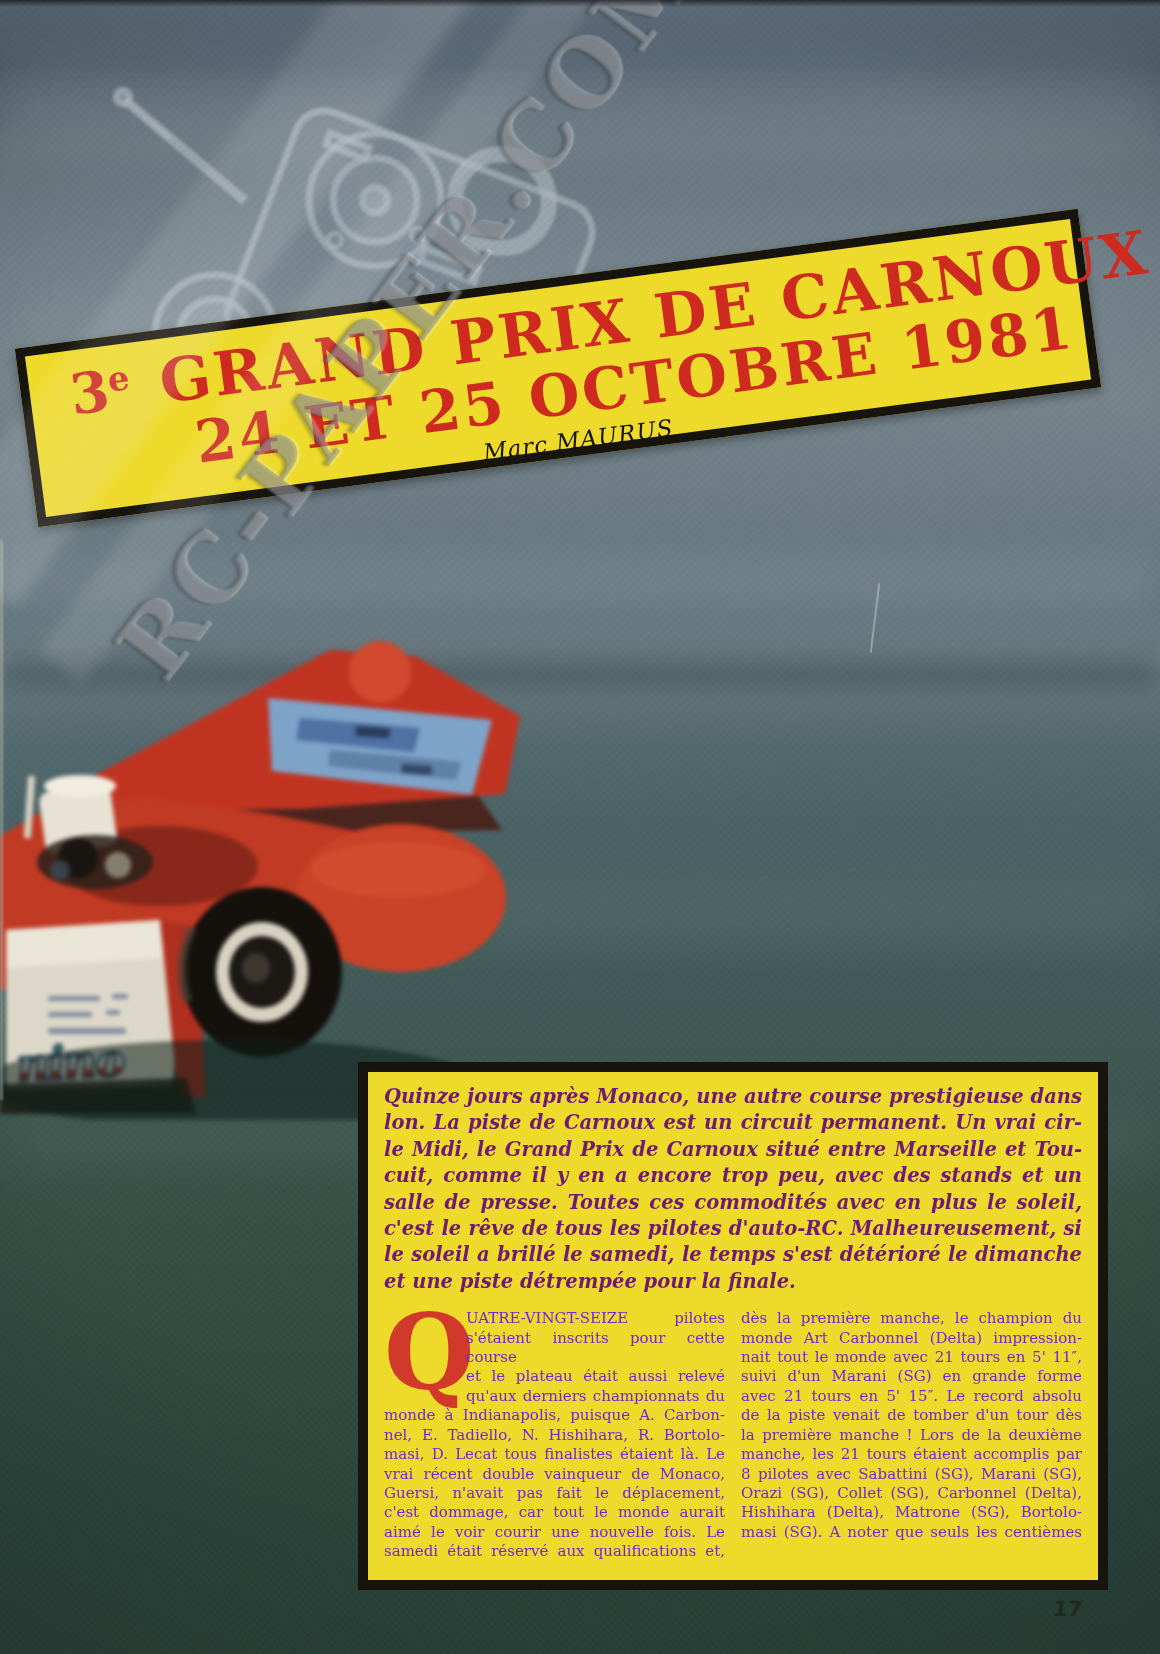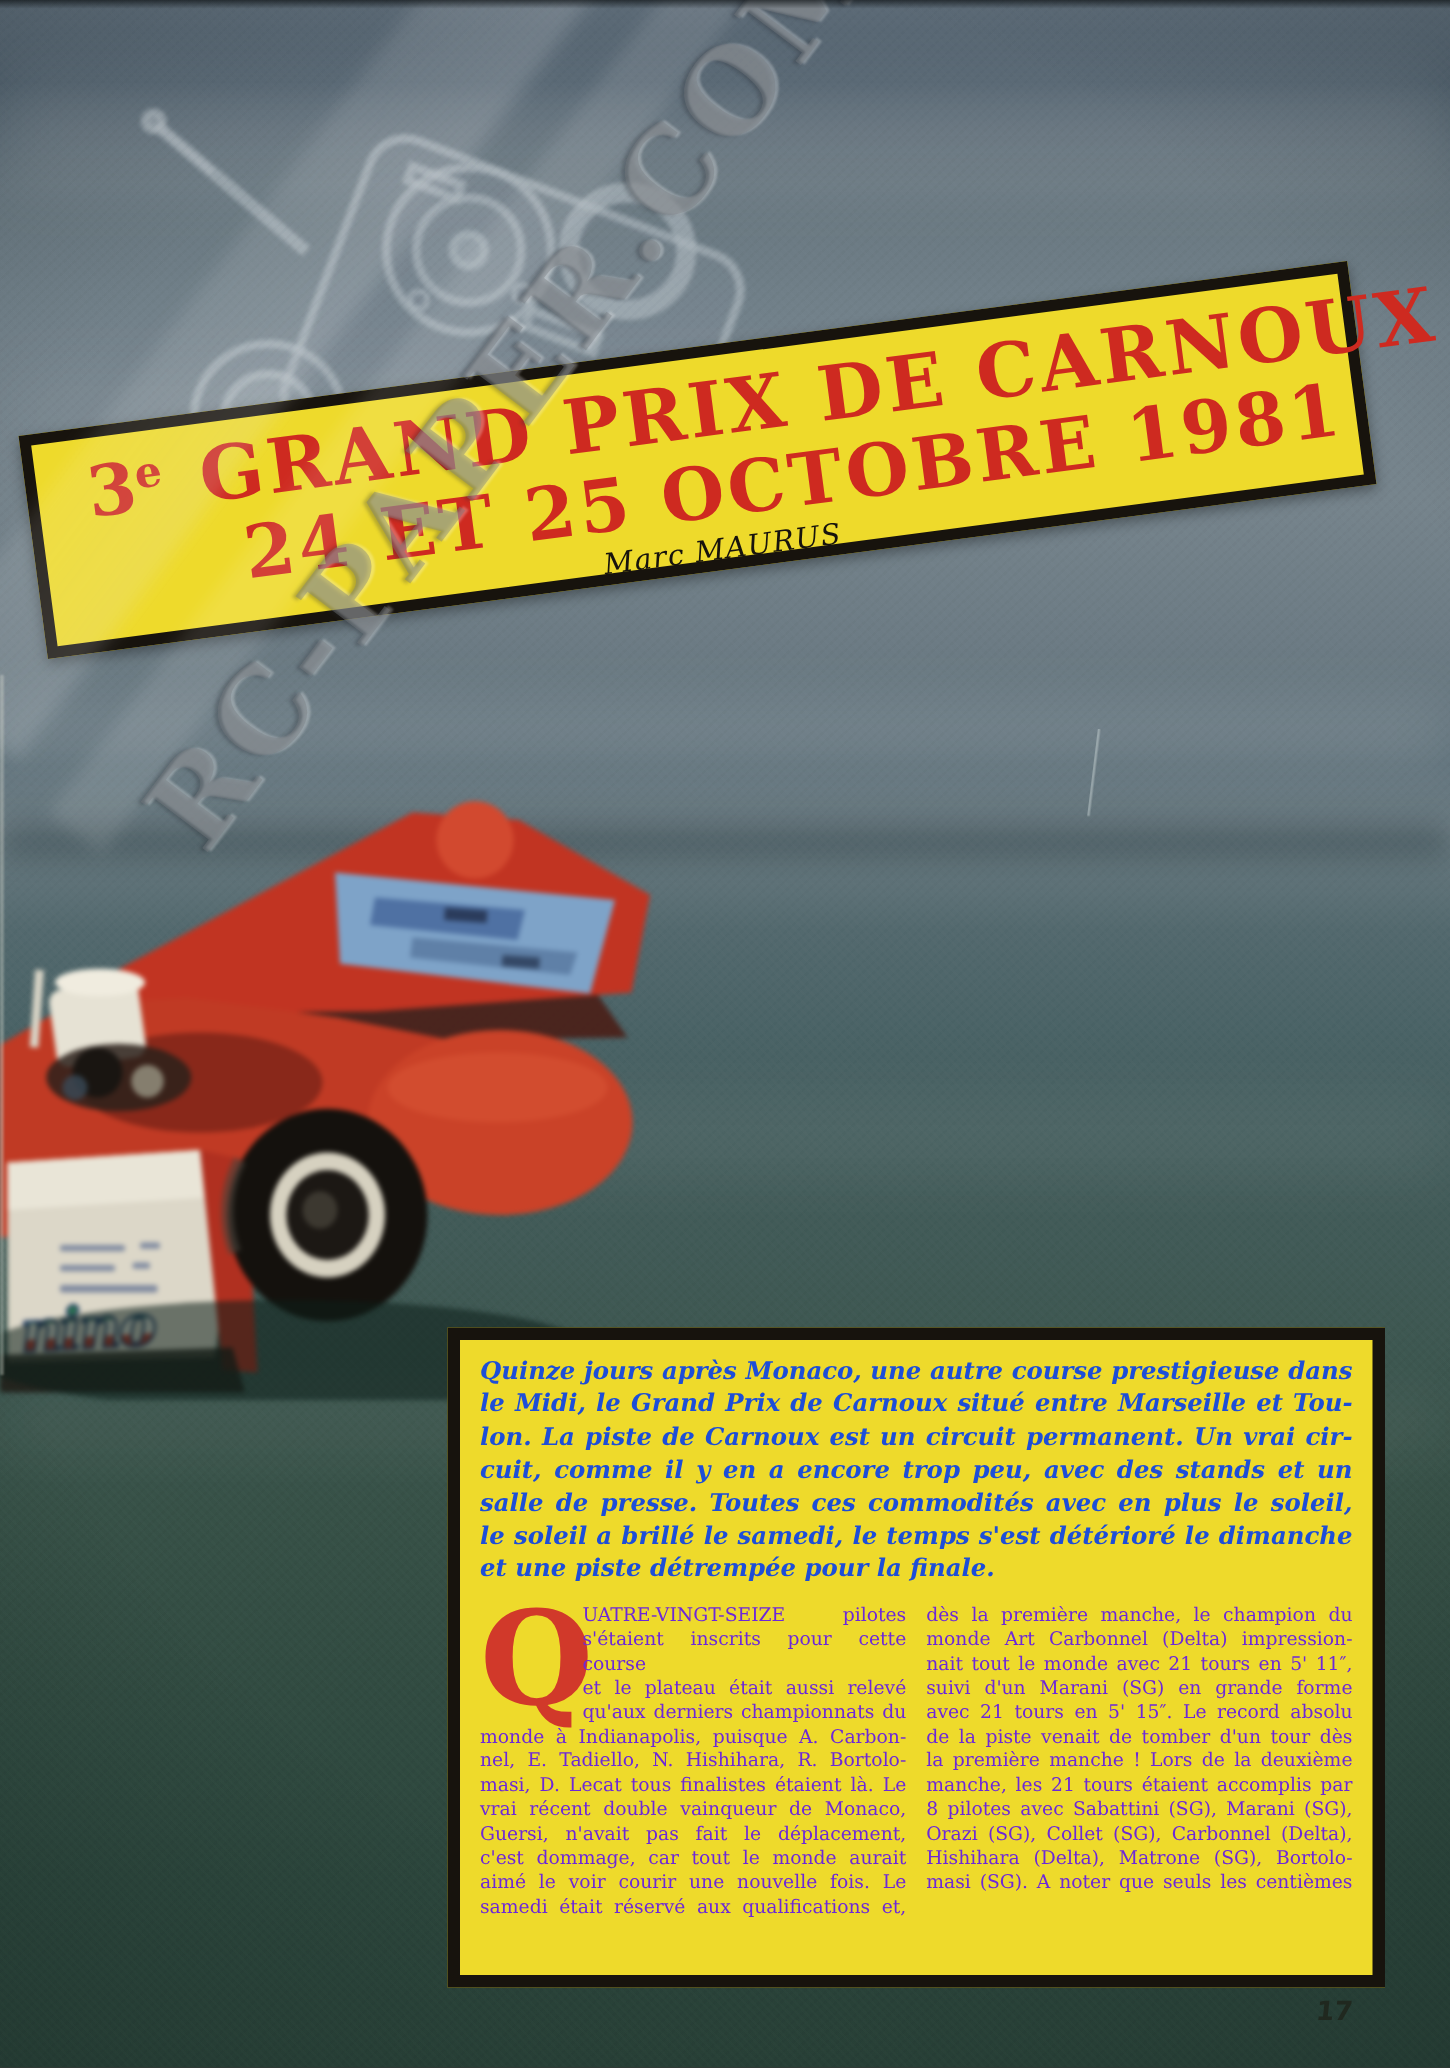--- a/index.html
+++ b/index.html
@@ -90,21 +90,21 @@
   .article-box {
     position:absolute; left:358px; top:1062px; width:750px; height:528px;
     box-sizing:border-box; z-index:5;
     background:#eeda2b; border:10px solid #17130d;
     padding:10px 16px 0;
     color:#1f1b12;
   }
   .intro { margin-top:2px; }
   .iline {
     font-size:19.5px; line-height:26.4px; font-weight:bold; font-style:italic;
-    text-align:justify; text-align-last:justify; color:#1d4ed8;
+    text-align:justify; text-align-last:justify; color:#701a75;
   }
   .iline:last-child { text-align-last:left; }
   .columns { display:flex; gap:16px; margin-top:14px; }
   .col { flex:1; min-width:0; }
   .bline {
     font-size:15px; line-height:19.4px;
     text-align:justify; text-align-last:justify; color:#6d28d9;
   }
   .dropcap {
     float:left; width:74px; height:78px; margin:2px 8px 0 0;
@@ -220,24 +220,25 @@
 
   <div class="wm-layer">
     <div class="wm-band"></div>
     <div class="wm-band2"></div>
     <div class="wm-text">RC-PAPER.COM</div>
   </div>
 
   <div class="article-box">
     <div class="intro">
         <div class="iline">Quinze jours après Monaco, une autre course prestigieuse dans</div>
+        <div class="iline">lon. La piste de Carnoux est un circuit permanent. Un vrai cir-</div>
         <div class="iline">le Midi, le Grand Prix de Carnoux situé entre Marseille et Tou-</div>
-        <div class="iline">lon. La piste de Carnoux est un circuit permanent. Un vrai cir-</div>
         <div class="iline">cuit, comme il y en a encore trop peu, avec des stands et un</div>
         <div class="iline">salle de presse. Toutes ces commodités avec en plus le soleil,</div>
+        <div class="iline">c'est le rêve de tous les pilotes d'auto-RC. Malheureusement, si</div>
         <div class="iline">le soleil a brillé le samedi, le temps s'est détérioré le dimanche</div>
         <div class="iline">et une piste détrempée pour la finale.</div>
       </div>
     <div class="columns">
       <div class="col">
         <span class="dropcap">Q</span>
       <div class="bline">UATRE-VINGT-SEIZE pilotes</div>
           <div class="bline">s'étaient inscrits pour cette course</div>
           <div class="bline">et le plateau était aussi relevé</div>
           <div class="bline">qu'aux derniers championnats du</div>

